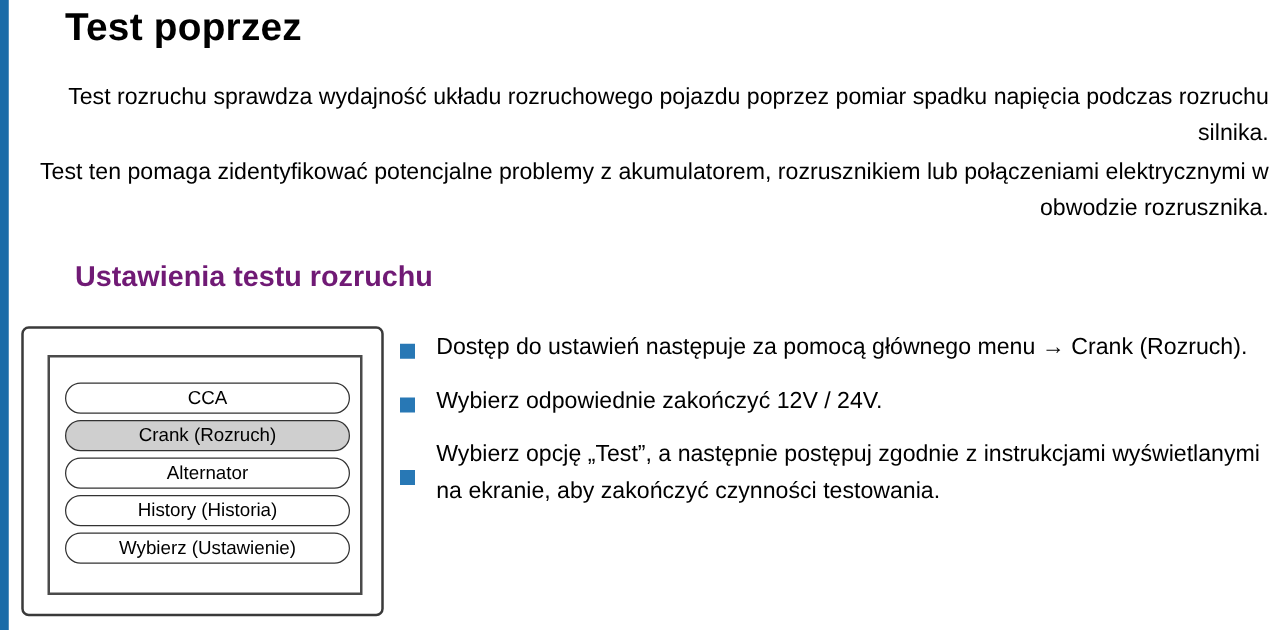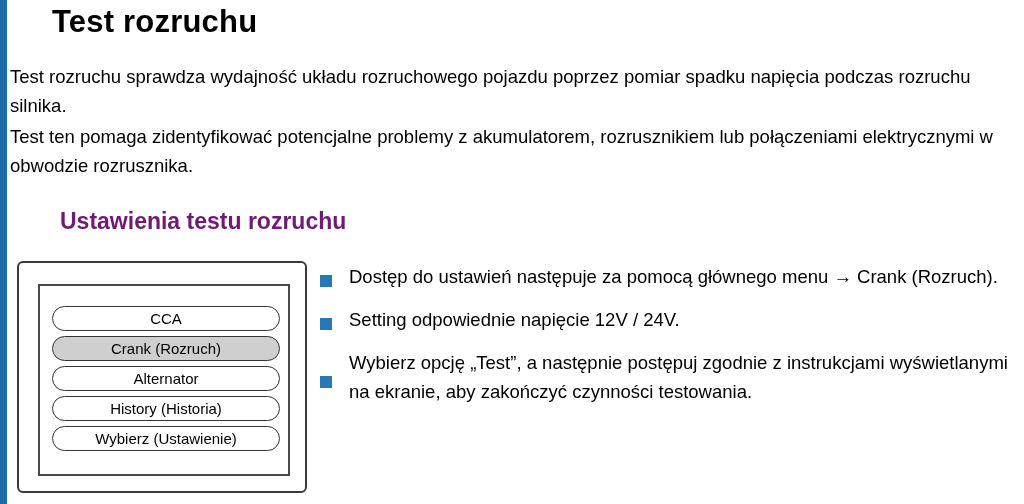--- a/index.html
+++ b/index.html
@@ -42,20 +42,21 @@
     font-weight: bold;
     letter-spacing: 0.2px;
     color: #000;
   }
 
   .para {
     position: absolute;
     font-size: 18.5px;
     line-height: 29px;
     color: #000;
+    text-align: right;
   }
   .para-1 {
     left: 10px;
     top: 62px;
     width: 1005px;
   }
   .para-2 {
     left: 10px;
     top: 122px;
     width: 1005px;
@@ -141,21 +142,21 @@
     flex: 1 1 auto;
   }
 </style>
 </head>
 <body>
 
 <div class="page">
 
   <div class="left-rule"></div>
 
-  <div class="title">Test rozruchu</div>
+  <div class="title">Test poprzez</div>
 
   <div class="para para-1">Test rozruchu sprawdza wydajność układu rozruchowego pojazdu poprzez pomiar spadku napięcia podczas rozruchu silnika.</div>
   <div class="para para-2">Test ten pomaga zidentyfikować potencjalne problemy z akumulatorem, rozrusznikiem lub połączeniami elektrycznymi w obwodzie rozrusznika.</div>
 
   <div class="subtitle">Ustawienia testu rozruchu</div>
 
   <div class="device">
     <div class="screen">
       <div class="menu-list">
         <div class="menu-item">CCA</div>
@@ -167,21 +168,21 @@
     </div>
   </div>
 
   <div class="bullets">
     <div class="bullet-row">
       <span class="bullet-marker"></span>
       <span class="bullet-text">Dostęp do ustawień następuje za pomocą głównego menu → Crank (Rozruch).</span>
     </div>
     <div class="bullet-row">
       <span class="bullet-marker"></span>
-      <span class="bullet-text">Setting odpowiednie napięcie 12V / 24V.</span>
+      <span class="bullet-text">Wybierz odpowiednie zakończyć 12V / 24V.</span>
     </div>
     <div class="bullet-row">
       <span class="bullet-marker"></span>
       <span class="bullet-text">Wybierz opcję „Test”, a następnie postępuj zgodnie z instrukcjami wyświetlanymi na ekranie, aby zakończyć czynności testowania.</span>
     </div>
   </div>
 
 </div>
 
 </body></html>

